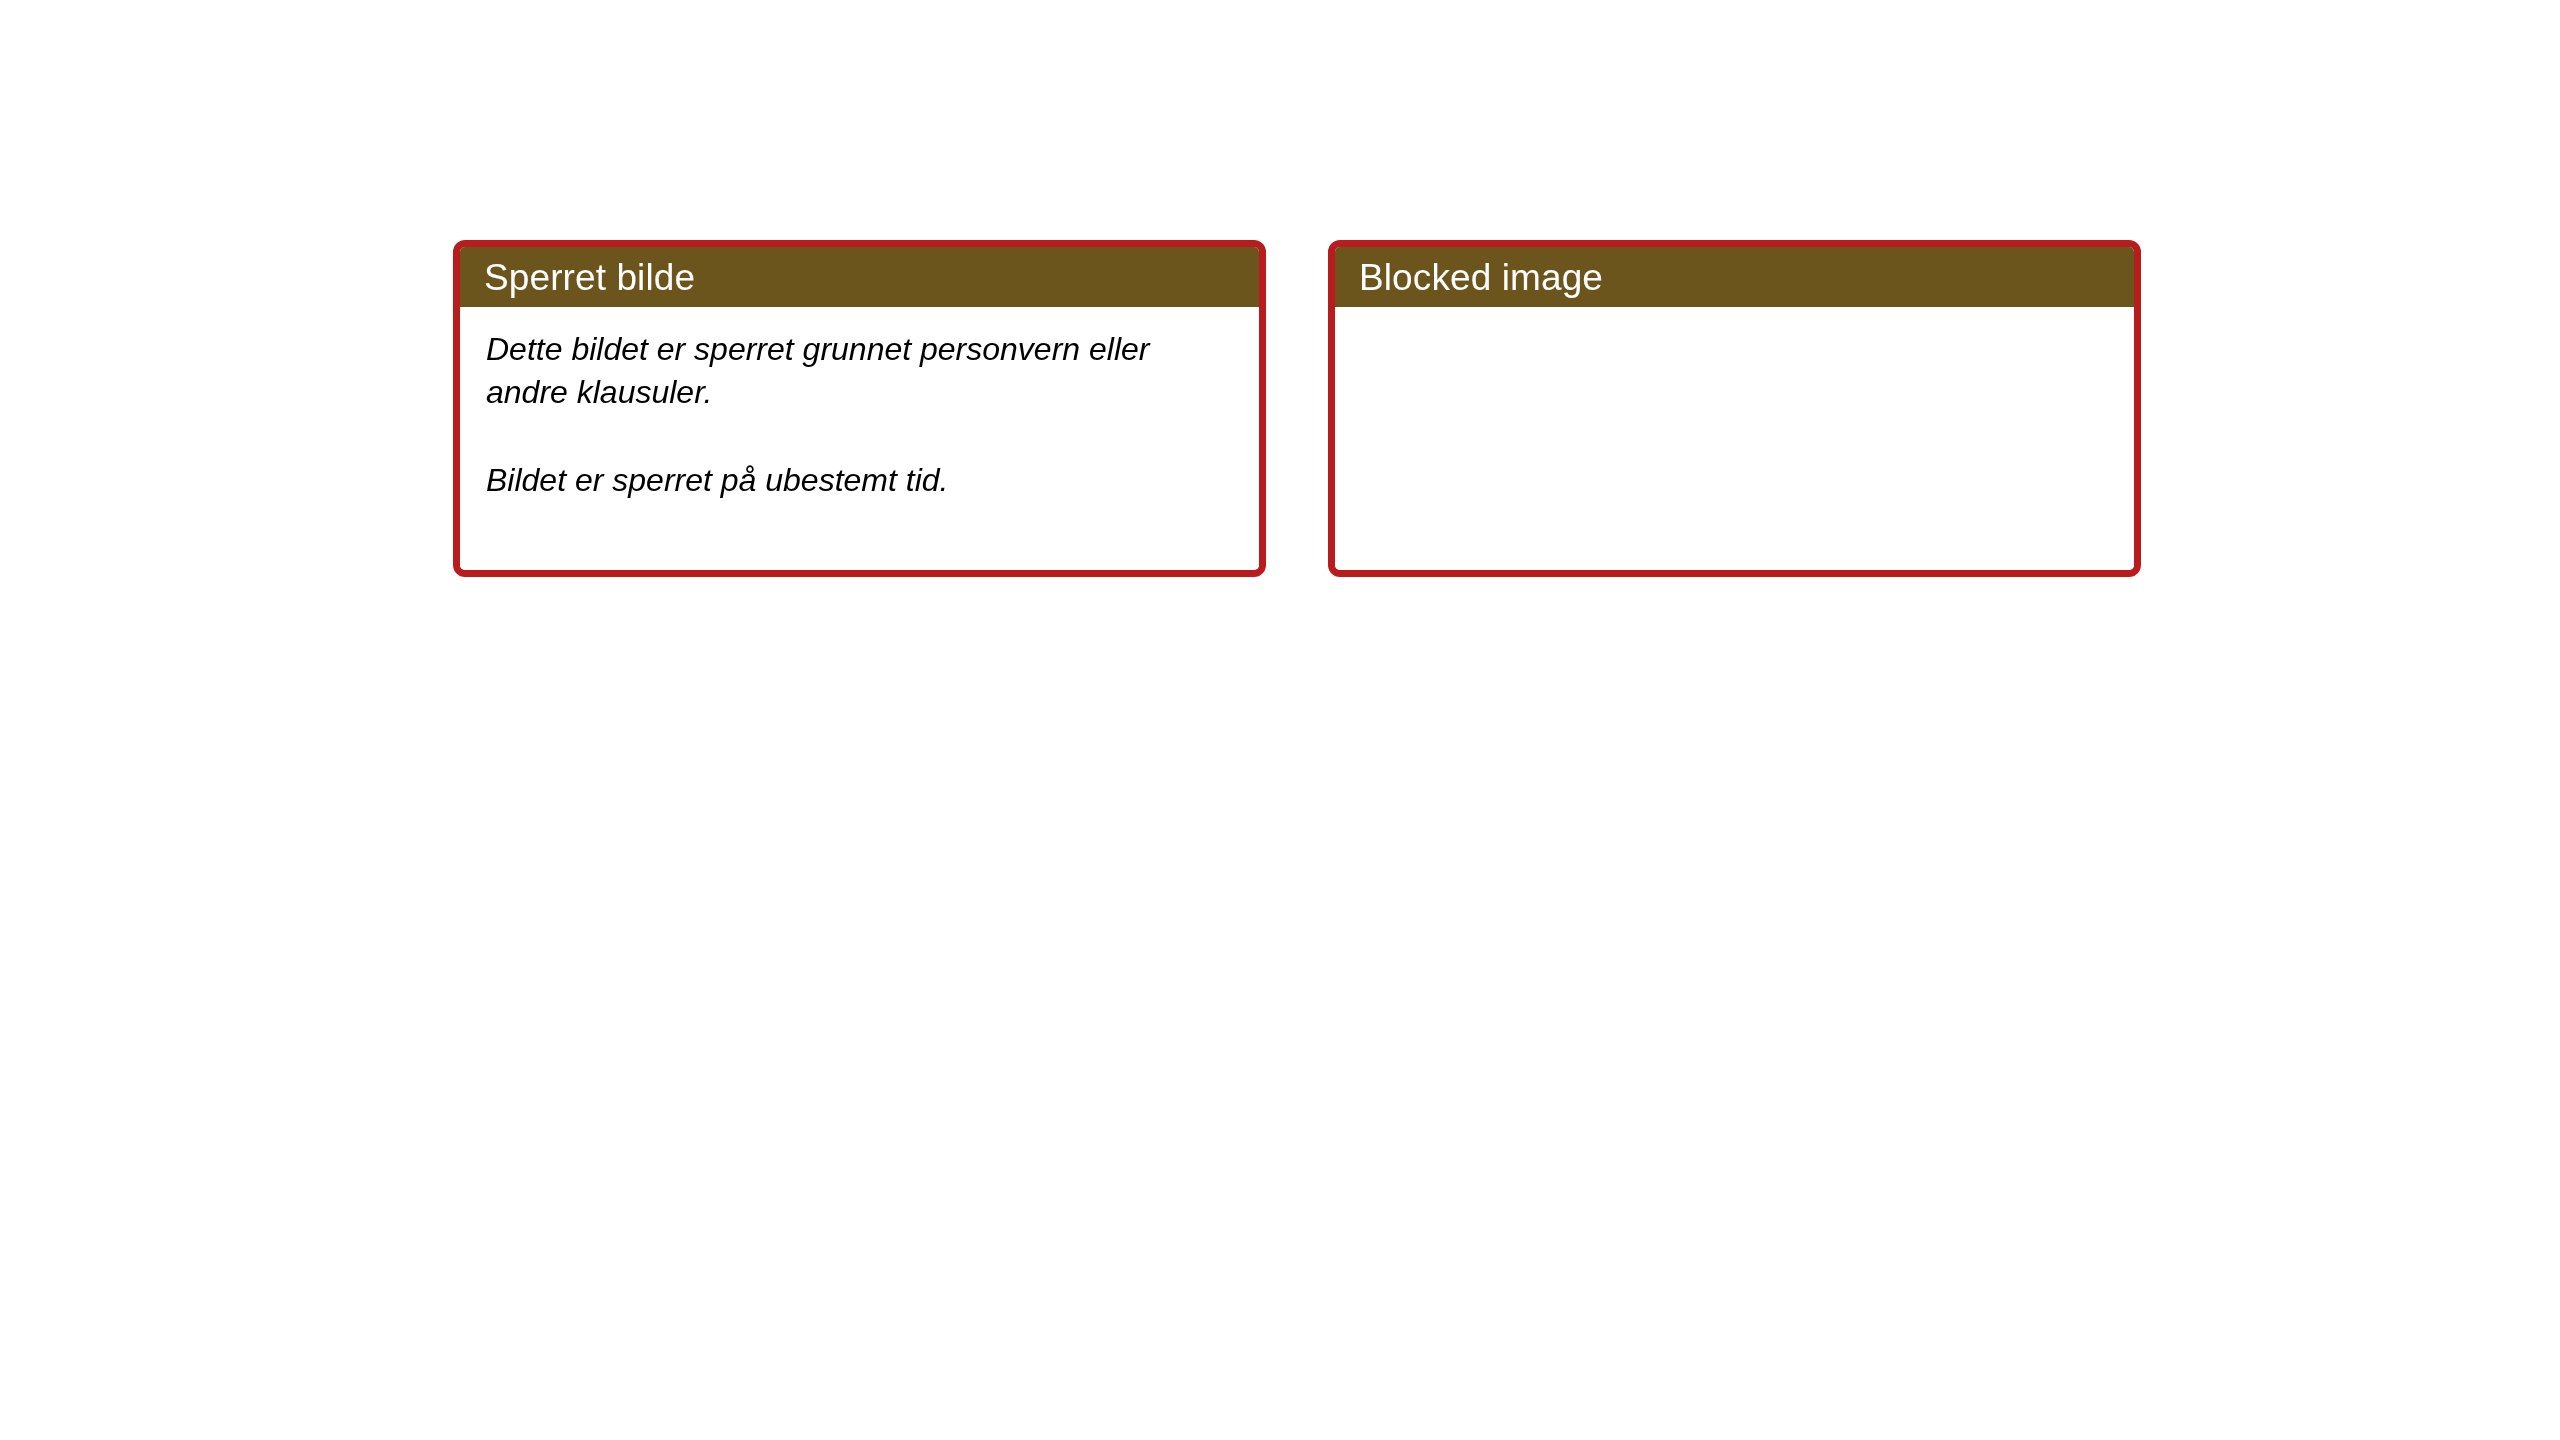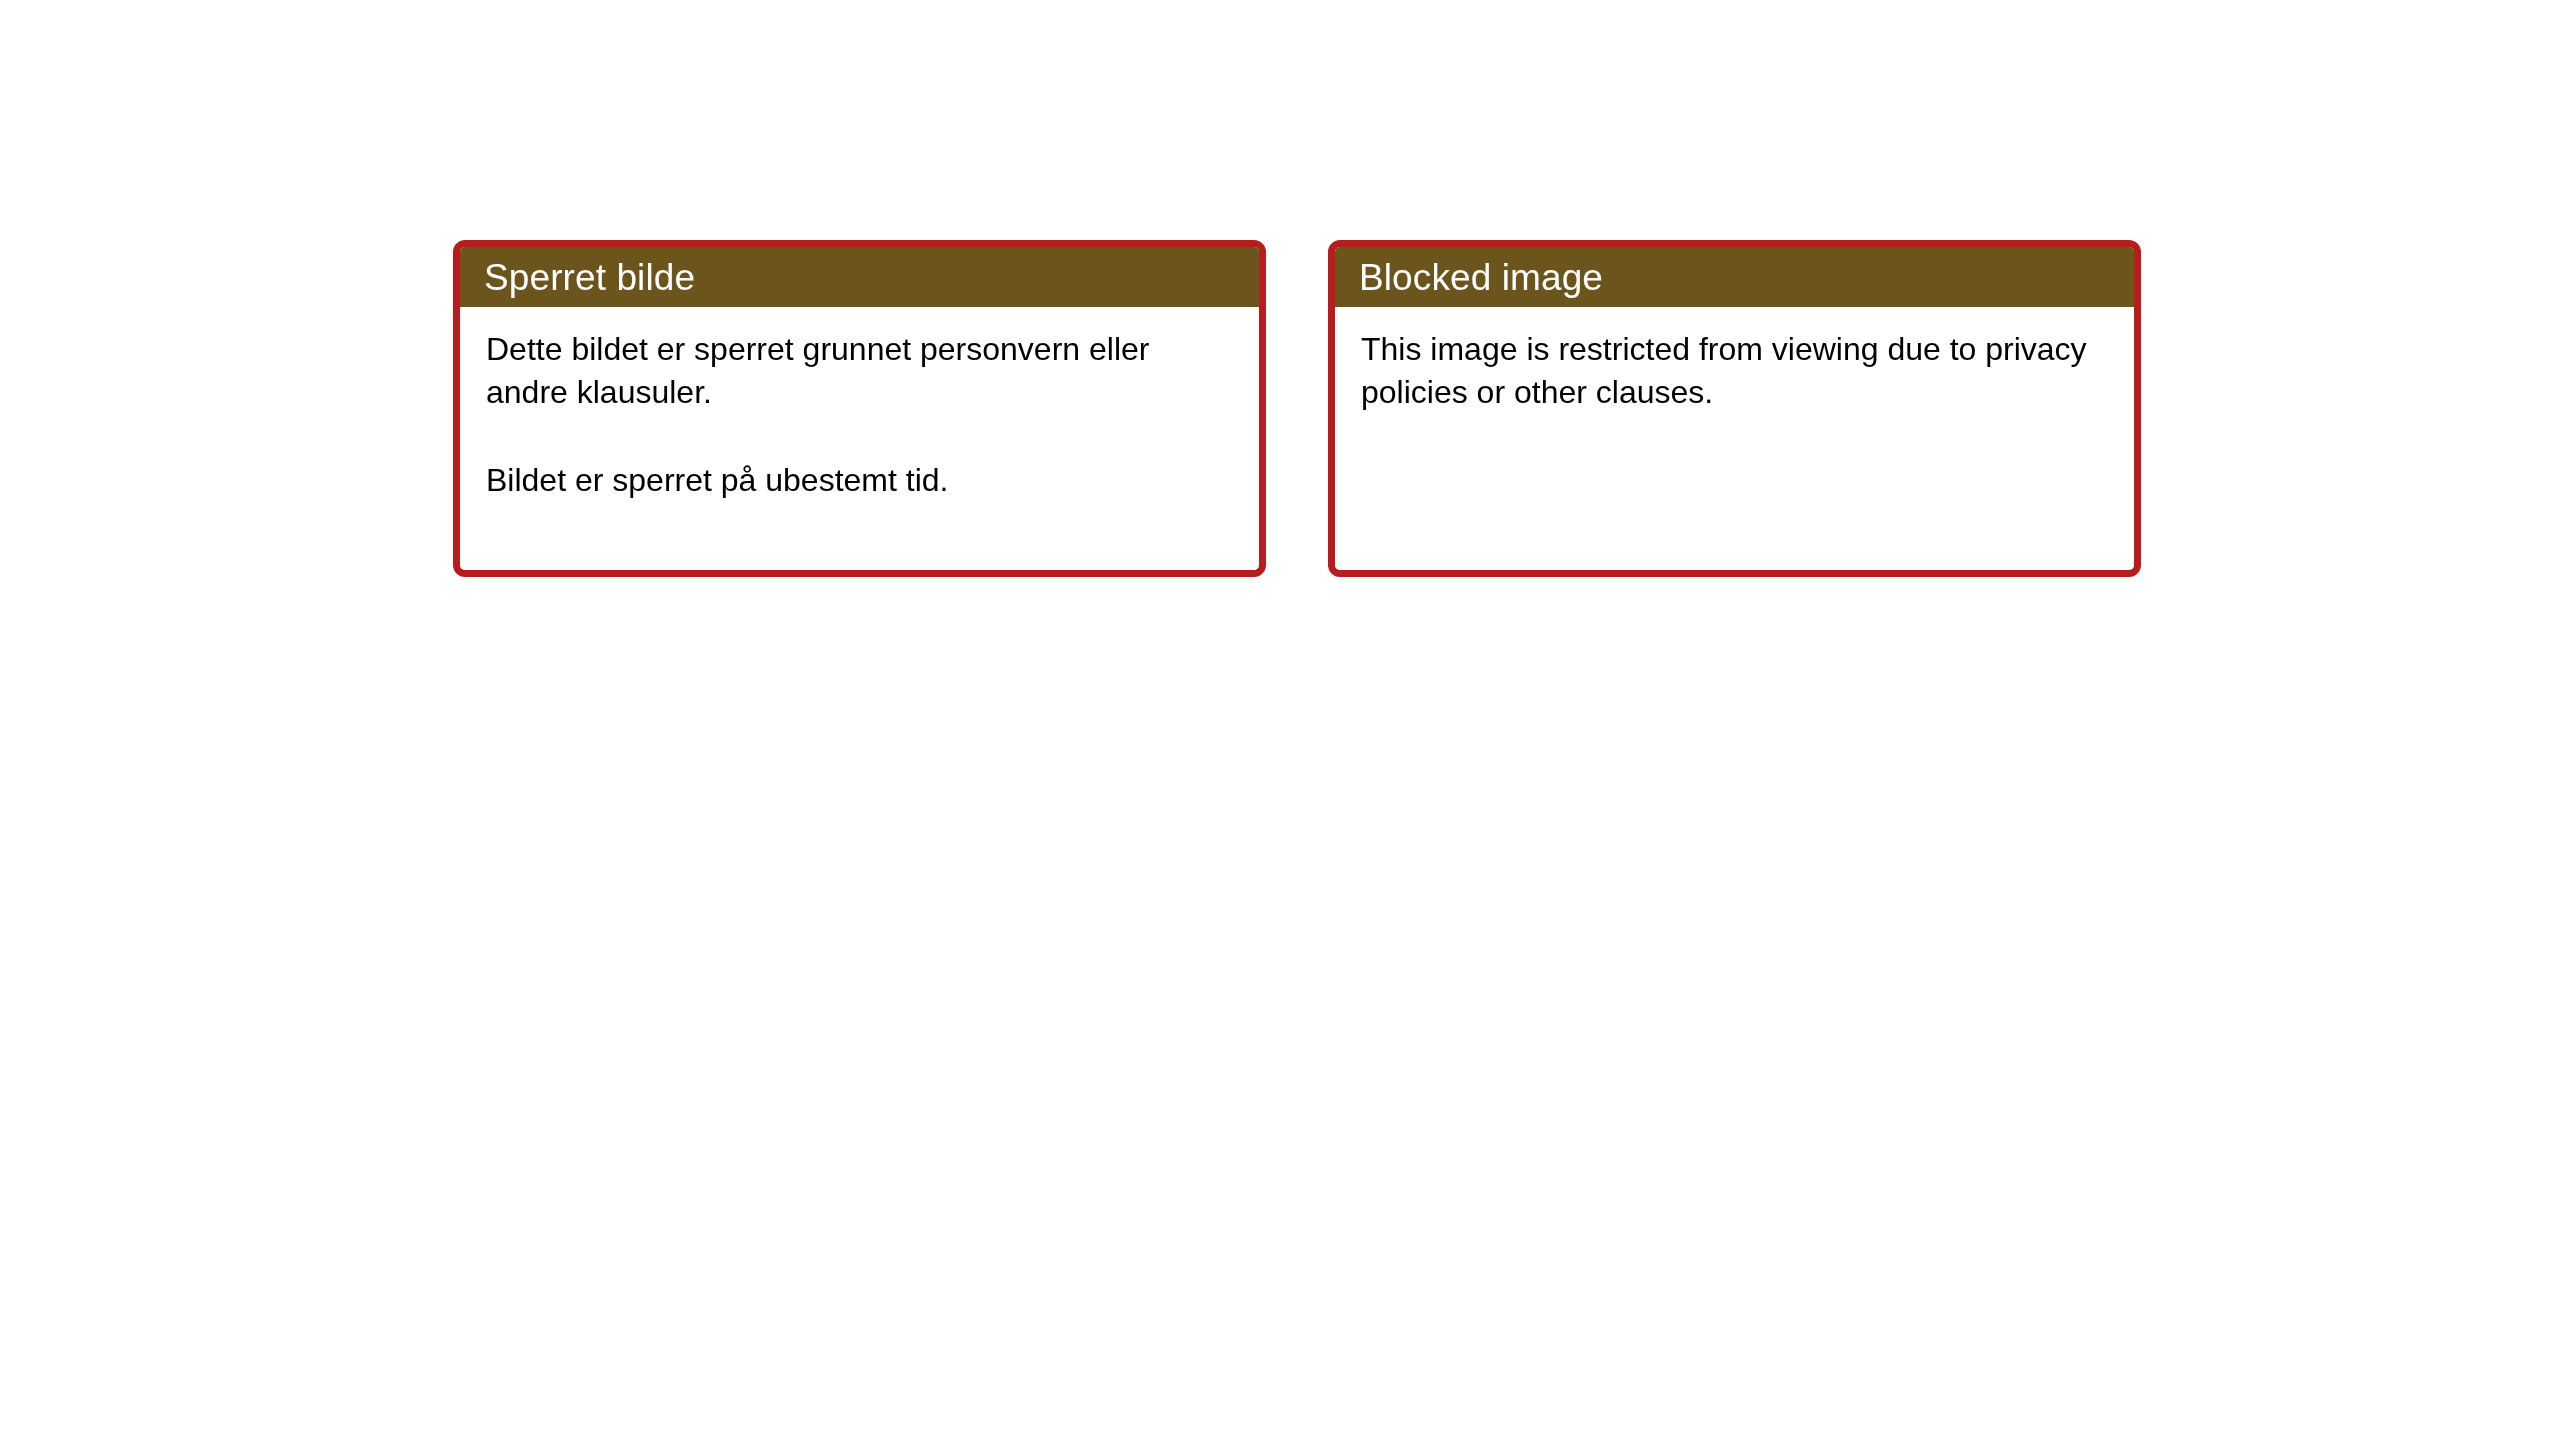--- a/index.html
+++ b/index.html
@@ -64,20 +64,21 @@
     box-sizing: border-box;
     background: #ffffff;
   }
 
   .notice-card__paragraph {
     color: #000000;
     font-size: 32px;
     font-weight: 400;
     line-height: 43px;
     margin: 0;
+    font-style: italic;
   }
 
   .notice-card__paragraph + .notice-card__paragraph {
     margin-top: 45px;
   }
 </style>
 </head>
 <body>
 
 <div class="notice-area">
@@ -90,17 +91,16 @@
       <p class="notice-card__paragraph">Dette bildet er sperret grunnet personvern eller andre klausuler.</p>
       <p class="notice-card__paragraph">Bildet er sperret på ubestemt tid.</p>
     </div>
   </div>
 
   <div class="notice-card">
     <div class="notice-card__header">
       <span class="notice-card__title">Blocked image</span>
     </div>
     <div class="notice-card__body">
-      <p class="notice-card__paragraph">This image is restricted from viewing due to privacy policies or other clauses.</p>
     </div>
   </div>
 
 </div>
 
 </body></html>

